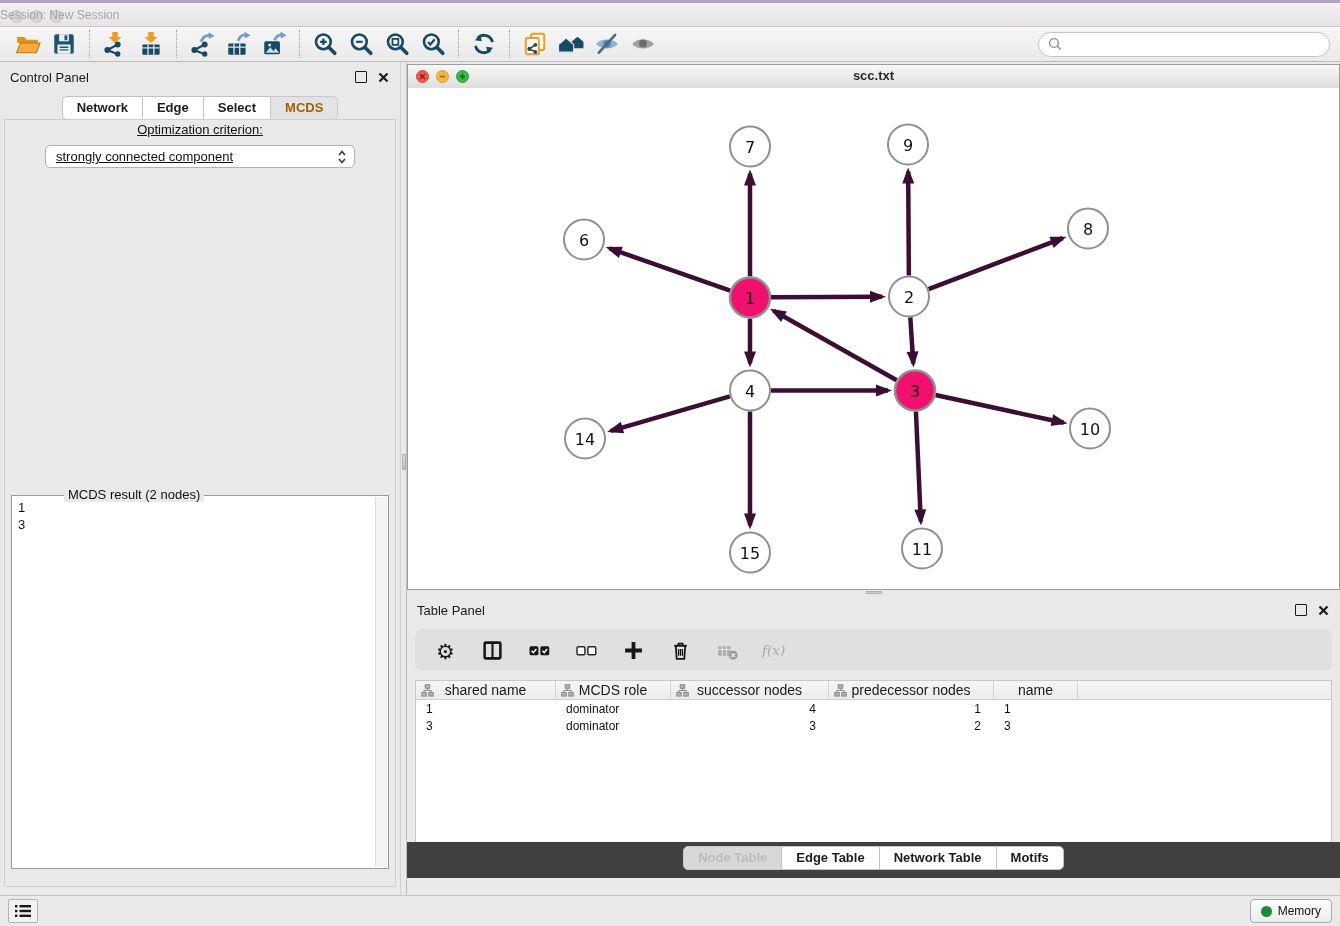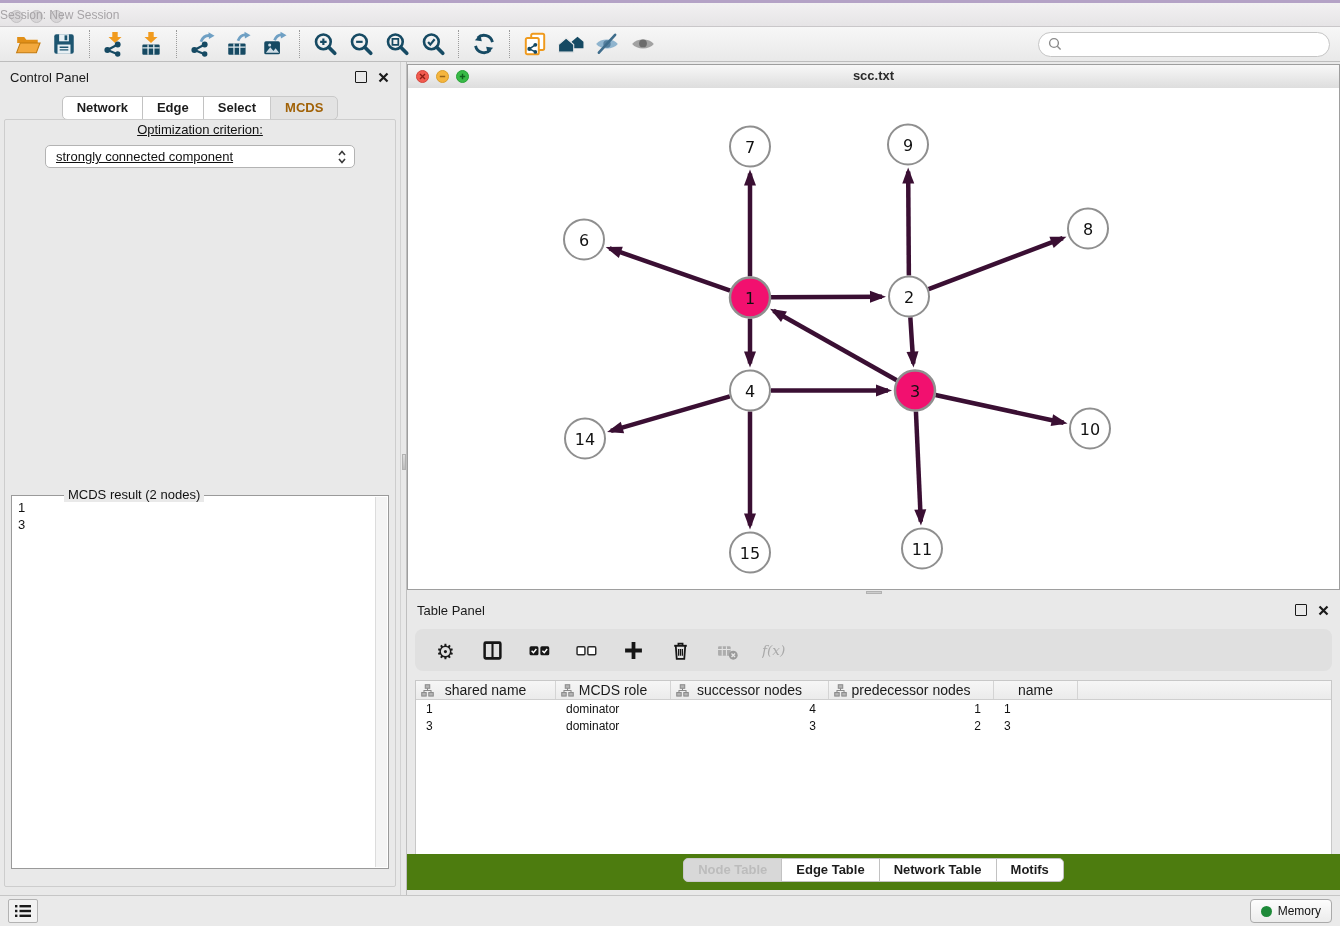--- a/index.html
+++ b/index.html
@@ -81,21 +81,21 @@
   .tp-btn{display:flex;align-items:center;justify-content:center;width:24px;height:26px;}
   .tp-table{margin:9px 8px 0;height:182px;background:#fff;border:1px solid #c8c8c8;position:relative;overflow:hidden;}
   .thead{display:flex;height:19px;background:linear-gradient(#f6f6f6,#ebebeb);border-bottom:1px solid #cfcfcf;}
   .th{position:relative;display:flex;align-items:center;justify-content:center;
     font-size:14px;color:#1a1a1a;border-right:1px solid #d4d4d4;flex:0 0 auto;}
   .th .tree{position:absolute;left:5px;top:3px;}
   .trow{display:flex;height:17px;font-size:12px;color:#111;}
   .td{flex:0 0 auto;display:flex;align-items:center;}
   .td.l{justify-content:flex-start;padding-left:10px;}
   .td.r{justify-content:flex-end;padding-right:13px;}
-  .tp-bottom{position:absolute;left:0;right:0;bottom:0;height:36px;background:#4d7c0f;}
+  .tp-bottom{position:absolute;left:0;right:0;bottom:12px;height:36px;background:#404040;}
   .tp-tabs{position:absolute;left:0;right:0;bottom:8px;}
   .tp-tabs .tab.active{background:#d8d8d8;color:#bcbcbc;}
   
   .status-bar{position:absolute;bottom:0;left:0;right:0;height:31px;background:#eaeaea;border-top:1px solid #c6c6c6;
     display:flex;align-items:center;padding:0 8px;}
   .list-btn{width:30px;height:24px;background:#f2f2f2;border:1px solid #b3b3b3;border-radius:2px;
     display:flex;align-items:center;justify-content:center;}
   .memory-btn{margin-left:auto;height:24px;padding:0 10px;display:flex;align-items:center;gap:6px;
     background:linear-gradient(#fdfdfd,#ececec);border:1px solid #aaa;border-radius:4px;font-size:12px;color:#111;}
   .mem-dot{width:11px;height:11px;border-radius:50%;background:#1e8a39;}

